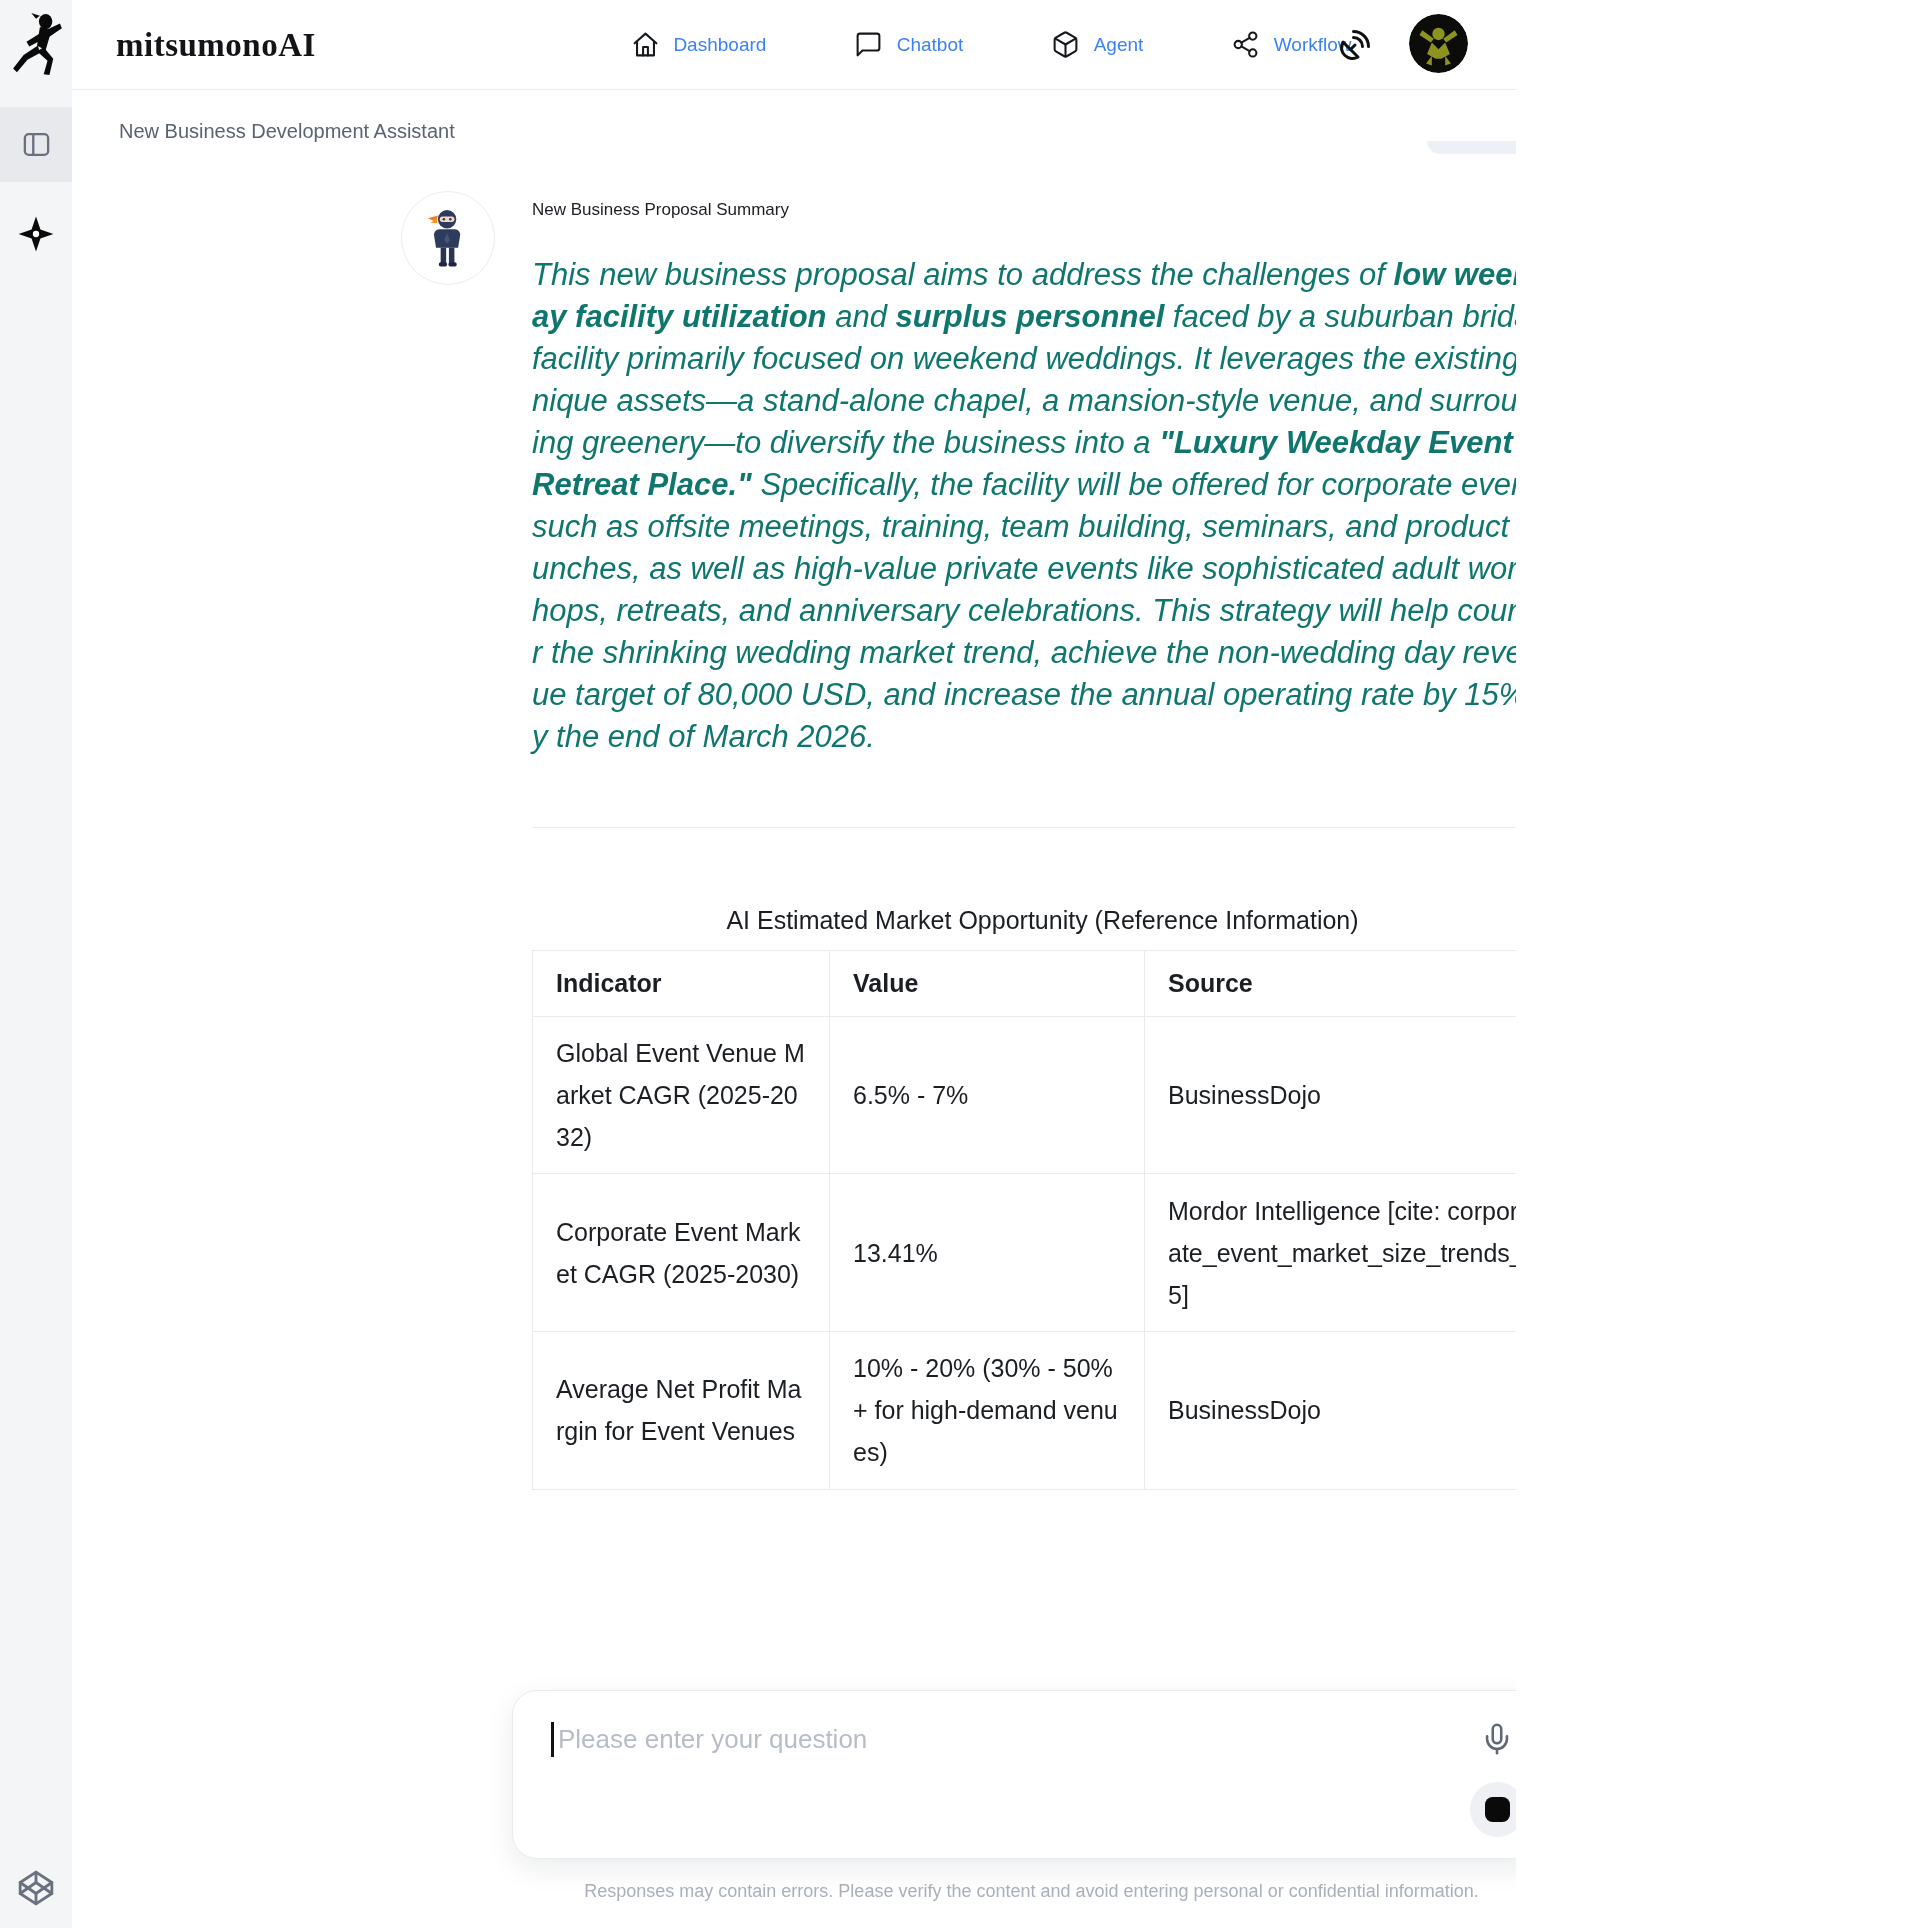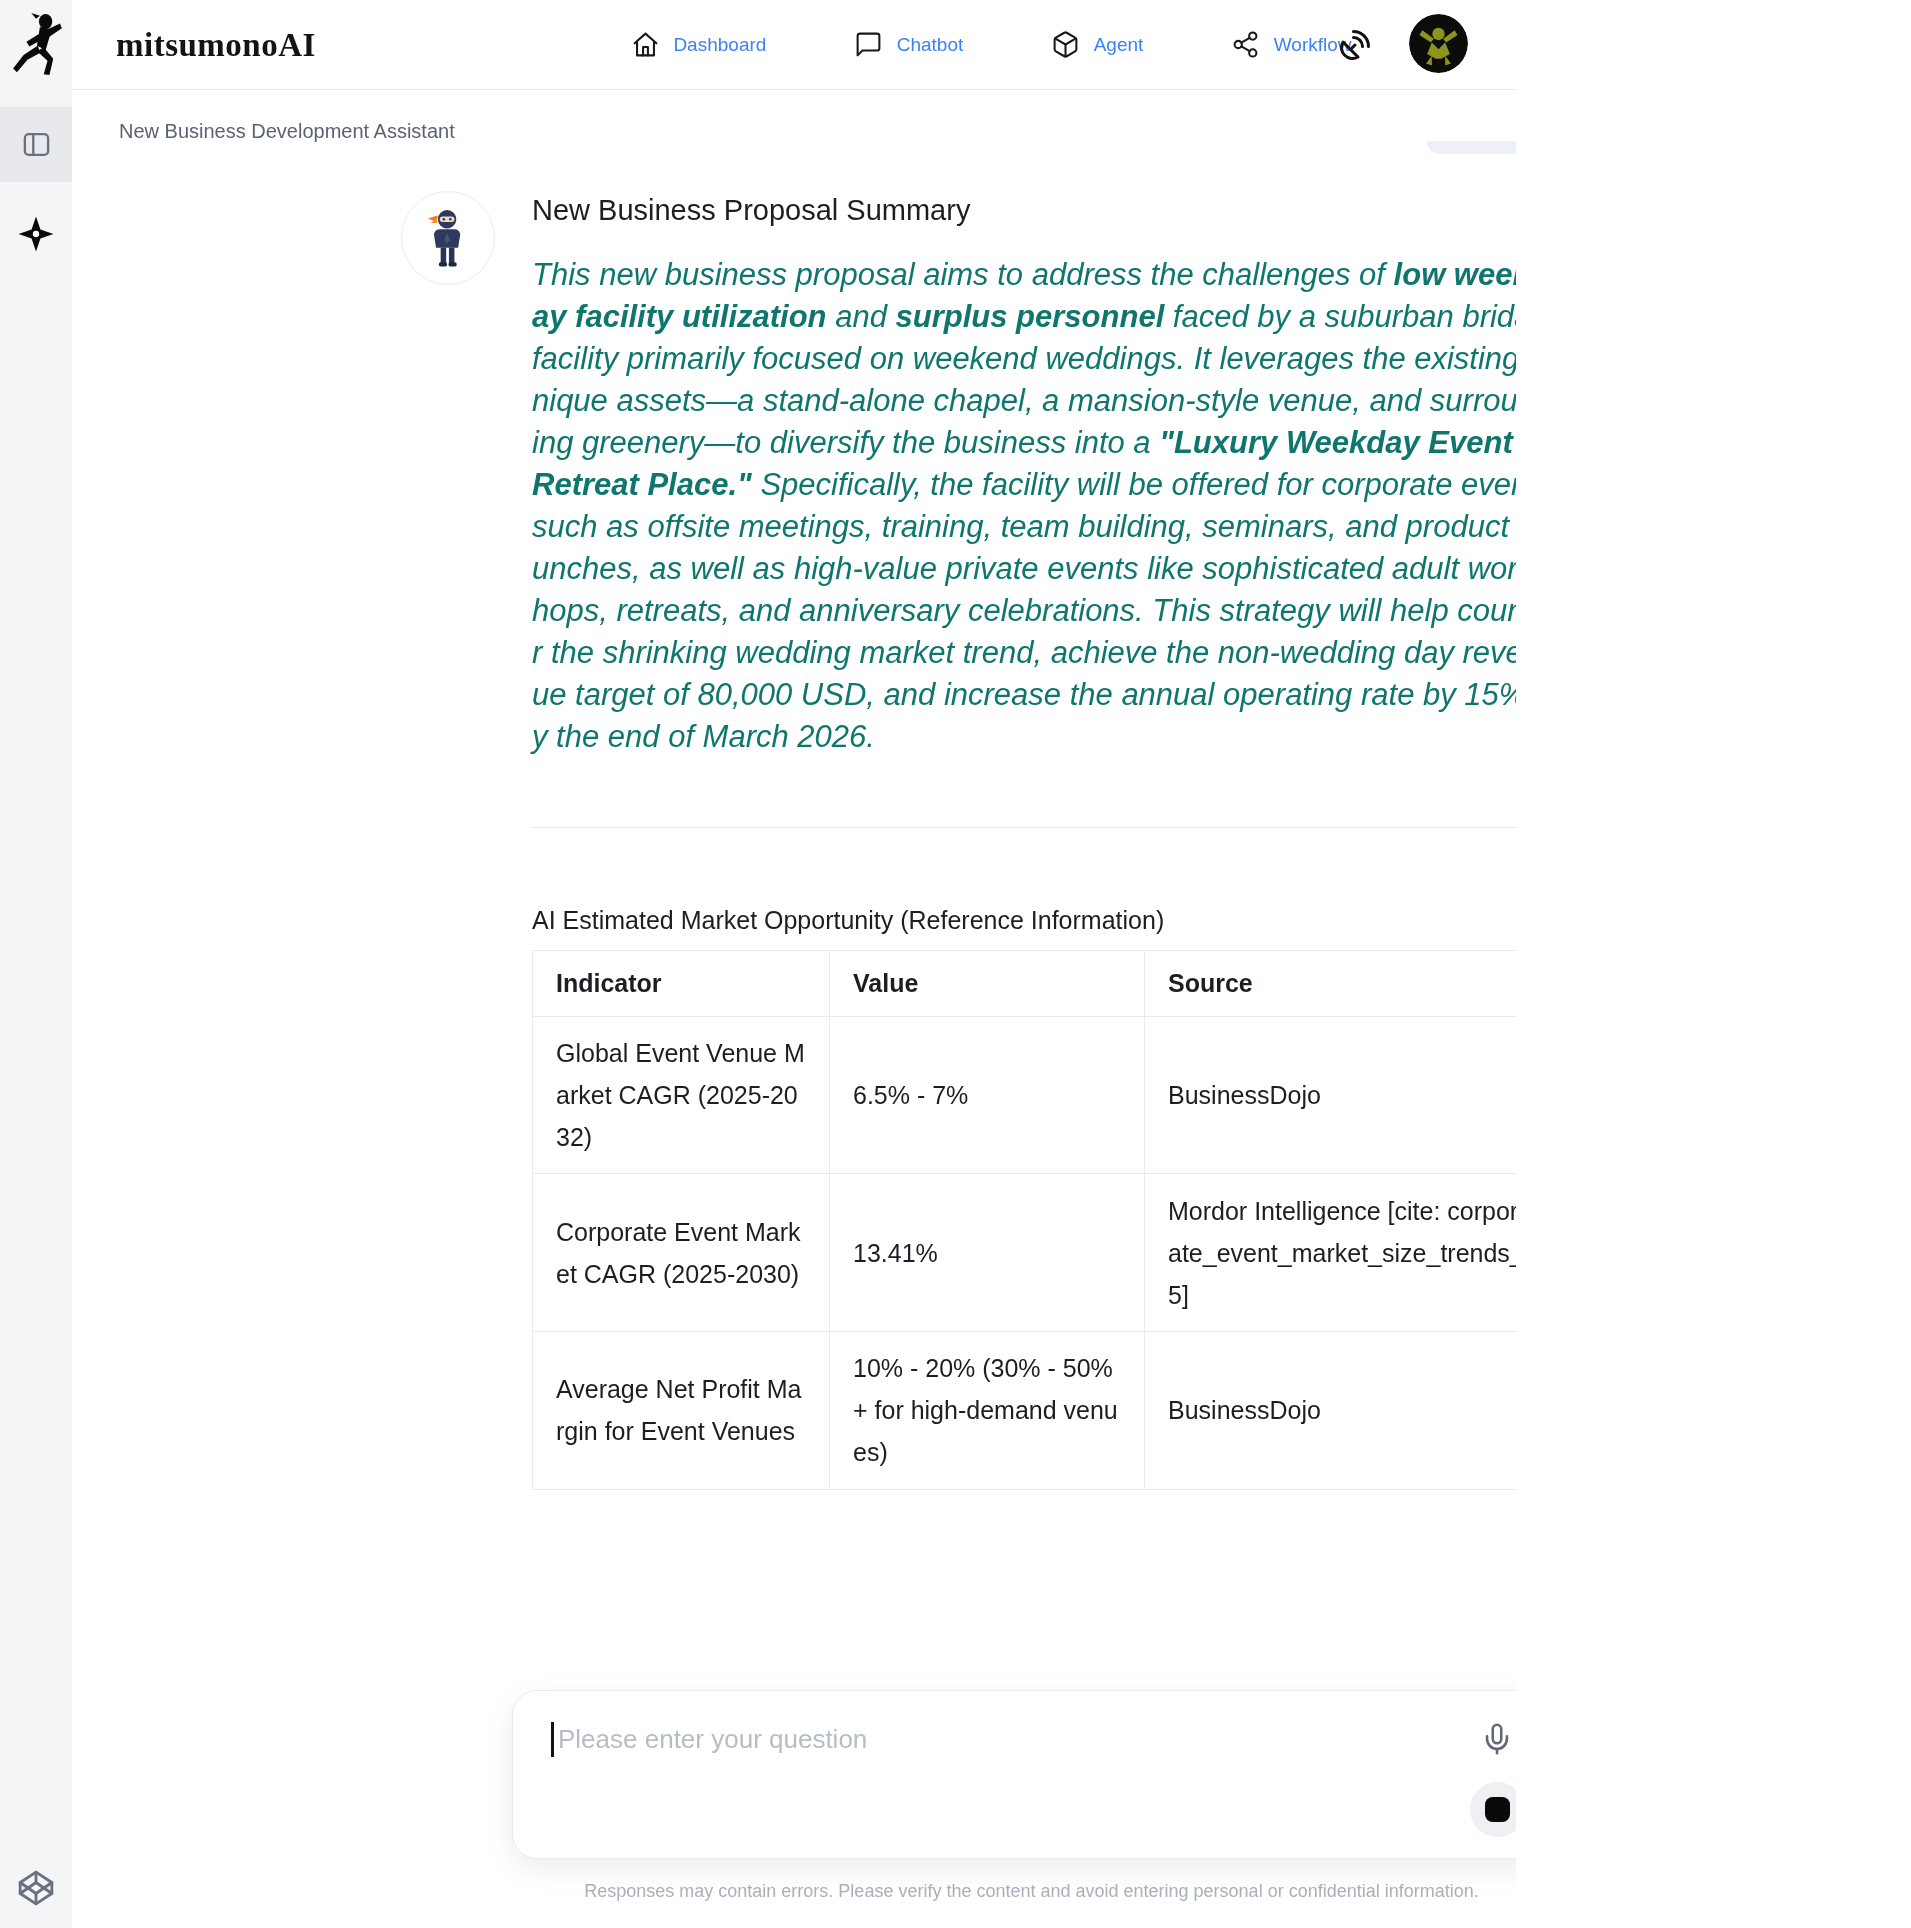--- a/index.html
+++ b/index.html
@@ -25,25 +25,25 @@
   .hdr-call { position:absolute; right:141px; top:25px; width:40px; height:40px; display:flex; align-items:center; justify-content:center; cursor:pointer; }
   .hdr-avatar { position:absolute; right:48px; top:14.3px; width:59px; height:59px; border-radius:50%; overflow:hidden; cursor:pointer; }
 
   
   .assistant-name { position:absolute; left:119px; top:120px; font-size:20px; color:#5a6372; z-index:1; }
   .bubble-cut { position:absolute; left:1427px; top:141px; width:123px; height:13.4px; background:#edf1f7; border-radius:0 0 13.4px 13.4px; z-index:1; }
 
   .msg-avatar { position:absolute; left:401px; top:191px; width:94px; height:94px; border-radius:50%; border:1.9px solid #e9ecf2; background:#fff; display:flex; align-items:center; justify-content:center; z-index:1; }
 
   .message { position:absolute; left:532px; top:194px; width:1021px; z-index:1; }
-  .msg-title { font-size:29px; line-height:32.5px; color:#1b1e23; }
+  .msg-title { font-size:17px; line-height:32.5px; color:#1b1e23; }
   .msg-para { margin-top:27px; font-size:31px; line-height:42px; color:#0f766e; word-break:break-all;font-style:italic; }
   .msg-para strong { font-weight:700; }
   .msg-divider { margin-top:69px; border:0; border-top:1.4px solid #e8eaed; }
-  .section-heading { margin-top:78px; font-size:25px; color:#1b1e23; }
+  .section-heading { margin-top:78px; font-size:25px; color:#1b1e23;text-align:center; }
 
   table.market { margin-top:15.3px; width:100%; border-collapse:collapse; font-size:25px; }
   table.market th, table.market td { border:1.4px solid #e8eaed; text-align:left; vertical-align:middle; word-break:break-all; }
   table.market th { font-weight:700; padding:11.5px 23px; line-height:42px; }
   table.market td { font-weight:400; padding:15.3px 23px; line-height:42px; }
 
   
   .scroll-track { position:absolute; left:1874px; top:92px; width:31px; height:1837px; background:#fcfcfd; border-left:1px solid #f2f3f5; z-index:2; }
   .clip-tab { position:absolute; left:1857px; top:121px; width:54px; height:140px; background:#e6e7e9; border-radius:15.3px 0 0 15.3px; display:flex; flex-direction:column; align-items:center; justify-content:center; gap:11.5px; color:#6a7280; z-index:6; cursor:pointer; }
   .clip-label { writing-mode:vertical-rl; font-size:20px; }

